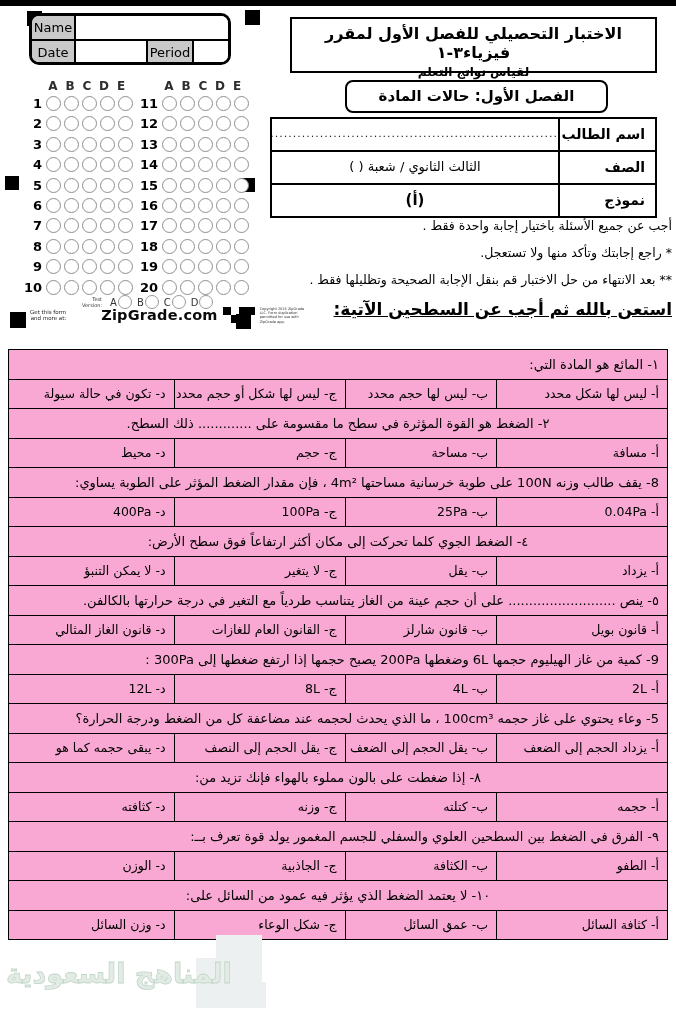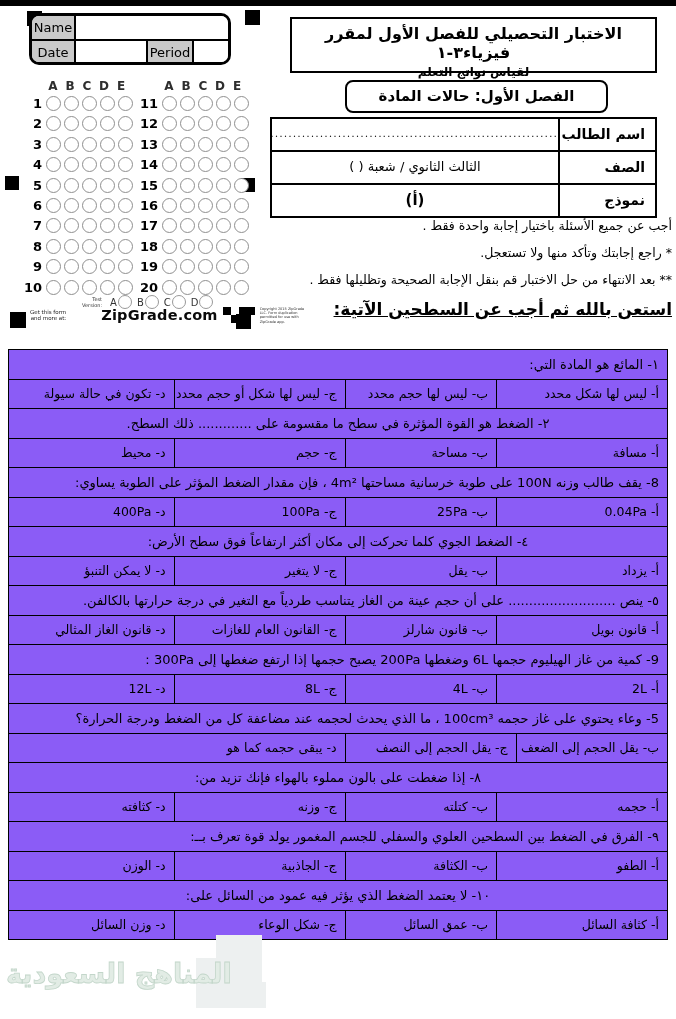--- a/index.html
+++ b/index.html
@@ -54,21 +54,21 @@
   .info-label{width:97px;border-left:2px solid #000;font-weight:bold;font-size:14px;line-height:30px;
               padding-right:10px;box-sizing:border-box;flex:none;}
   .info-value{flex:1;text-align:center;line-height:30px;font-size:13px;overflow:hidden;white-space:nowrap;}
   .info-value.dots{font-size:11px;letter-spacing:1px;color:#222;}
   .info-value.model{font-weight:bold;font-size:15px;}
   
   #instructions{right:4px;top:218px;width:460px;direction:rtl;text-align:right;}
   .inst{font-size:12.5px;margin-bottom:12px;}
   .section-heading{font-size:17px;font-weight:bold;text-decoration:underline;margin-top:2px;}
   
-  #question-table{left:8px;top:349px;width:660px;border:1.5px solid #000;box-sizing:border-box;background:#8b5cf6;}
+  #question-table{left:8px;top:349px;width:660px;border:1.5px solid #000;box-sizing:border-box;background:#f9a8d4;}
   .q-block{border-bottom:1px solid #000;}
   .q-block:last-child{border-bottom:none;}
   .q-text{height:29px;line-height:29px;border-bottom:1px solid #000;direction:rtl;text-align:right;
           padding:0 8px;font-size:13px;overflow:hidden;white-space:nowrap;}
   .q-text.center{text-align:center;}
   .q-opts{display:flex;direction:rtl;height:28px;}
   .opt{line-height:28px;font-size:12.5px;text-align:right;padding:0 8px;overflow:hidden;
        white-space:nowrap;box-sizing:border-box;border-left:1px solid #000;}
   .opt:last-child{border-left:none;}
   .opt0{width:26%;} .opt1{width:23%;} .opt2{width:26%;} .opt3{width:25%;}
@@ -400,20 +400,21 @@
         <div class="q-opts">
           <div class="opt opt0">أ- 2L</div>
           <div class="opt opt1">ب- 4L</div>
           <div class="opt opt2">ج- 8L</div>
           <div class="opt opt3">د- 12L</div>
         </div>
       </div>
       <div class="q-block">
         <div class="q-text">5- وعاء يحتوي على غاز حجمه 100cm³ ، ما الذي يحدث لحجمه عند مضاعفة كل من الضغط ودرجة الحرارة؟</div>
         <div class="q-opts">
+          <div class="opt opt0">أ- يزداد الحجم إلى الضعف</div>
           <div class="opt opt1">ب- يقل الحجم إلى الضعف</div>
           <div class="opt opt2">ج- يقل الحجم إلى النصف</div>
           <div class="opt opt3">د- يبقى حجمه كما هو</div>
         </div>
       </div>
       <div class="q-block">
         <div class="q-text center">٨- إذا ضغطت على بالون مملوء بالهواء فإنك تزيد من:</div>
         <div class="q-opts">
           <div class="opt opt0">أ- حجمه</div>
           <div class="opt opt1">ب- كتلته</div>

